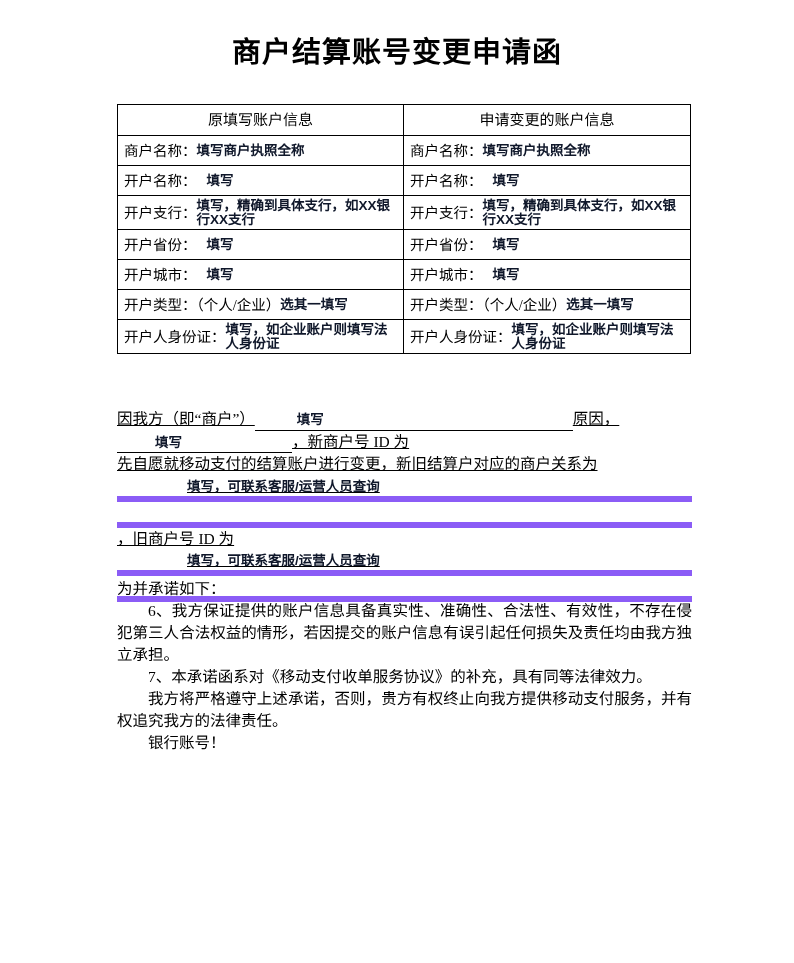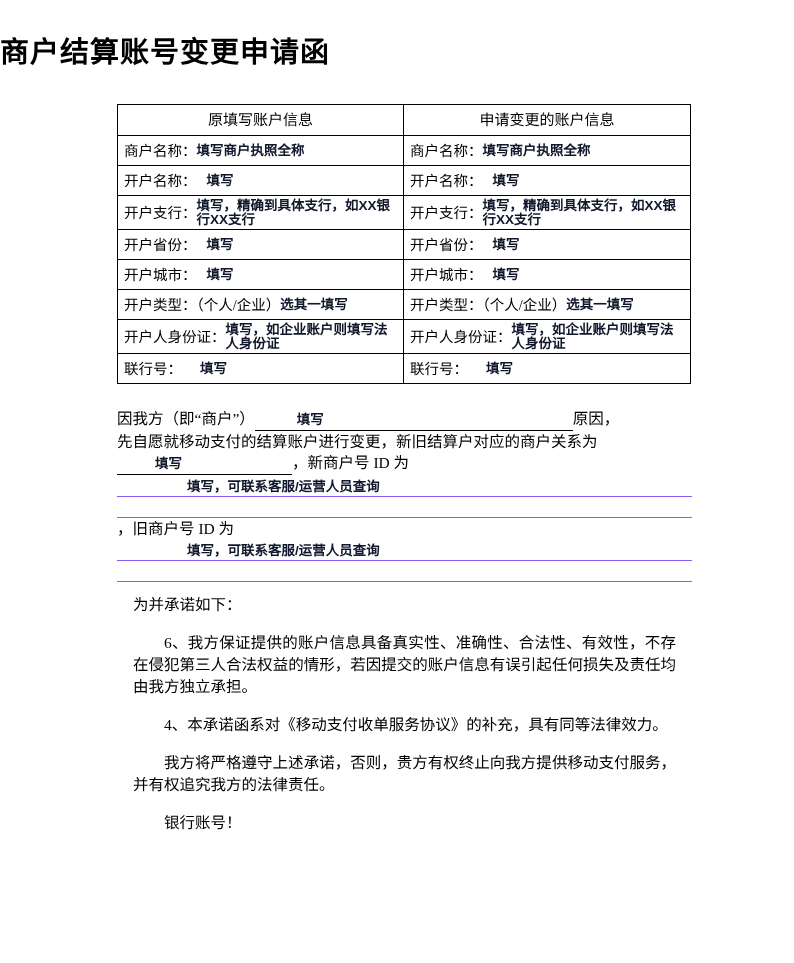--- a/index.html
+++ b/index.html
@@ -23,21 +23,21 @@
     height: 963px;
     background: #fff;
   }
 
   
   .doc-title {
     position: absolute;
     left: 0;
     top: 34px;
     width: 794px;
-    text-align: left;
+    text-align: center;
     font-family: "Liberation Serif", "DejaVu Serif", serif;
     font-size: 29px;
     font-weight: bold;
     letter-spacing: 1px;
     line-height: 36px;
   }
 
   
   .acct-table {
     position: absolute;
@@ -87,48 +87,49 @@
 
   
   .body-block {
     position: absolute;
     left: 117px;
     top: 408px;
     width: 575px;
     font-size: 15.5px;
     line-height: 21.5px;
     text-align: justify;
+    text-decoration: underline;
   }
   .p-indent { text-indent: 2em; }
 
   .uline {
     display: inline-block;
     border-bottom: 1px solid #000;
     vertical-align: baseline;
     text-align: left;
   }
   .uline .fill { font-size: 13.5px; }
 
   .uline-full {
     display: block;
-    border-bottom: 1px solid #8b5cf6;
+    border-bottom: 6px solid #8b5cf6;
     height: 21px;
     text-align: left;
   }
 
   .clauses {
     position: absolute;
     left: 117px;
     top: 578px;
     width: 575px;
     font-size: 15.5px;
     line-height: 22px;
     text-align: justify;
   }
-  .clauses p { margin: 16px; }
+  .clauses p { margin: 0; }
   .clauses p.ind { text-indent: 2em; }
 
   
   .sig-area {
     position: absolute;
     left: 0;
     top: 836px;
     width: 794px;
     height: 127px;
   }
@@ -241,57 +242,43 @@
               <span class="fill tight">填写，如企业账户则填写法人身份证</span>
             </div>
           </td>
           <td>
             <div class="cellwrap">
               <span class="lbl">开户人身份证：</span>
               <span class="fill tight">填写，如企业账户则填写法人身份证</span>
             </div>
           </td>
         </tr>
-        <tr>
-          <td>
-            <div class="cellwrap">
-              <span class="lbl">联行号：</span>
-              <span class="fill indent2">填写</span>
-            </div>
-          </td>
-          <td>
-            <div class="cellwrap">
-              <span class="lbl">联行号：</span>
-              <span class="fill indent2">填写</span>
-            </div>
-          </td>
-        </tr>
       </tbody>
   </table>
 
   <div class="body-block">
     <div>
       <span class="p-indent" style="display:inline">因我方（即“商户”）</span><span class="uline" style="width:318px"><span class="fill" style="padding-left:42px">填写</span></span><span>原因，</span>
     </div>
-    <div>先自愿就移动支付的结算账户进行变更，新旧结算户对应的商户关系为</div>
     <div>
       <span class="uline" style="width:175px"><span class="fill" style="padding-left:38px">填写</span></span><span>，新商户号 ID 为</span>
     </div>
+    <div>先自愿就移动支付的结算账户进行变更，新旧结算户对应的商户关系为</div>
     <div class="uline-full"><span class="fill" style="padding-left:70px">填写，可联系客服/运营人员查询</span></div>
     <div class="uline-full" style="height:20px"></div>
     <div>，旧商户号 ID 为</div>
     <div class="uline-full"><span class="fill" style="padding-left:70px">填写，可联系客服/运营人员查询</span></div>
     <div class="uline-full" style="height:20px"></div>
   </div>
 
   <div class="clauses">
     <p>为并承诺如下：</p>
     <div id="clause-list">
         <p class="ind">6、我方保证提供的账户信息具备真实性、准确性、合法性、有效性，不存在侵犯第三人合法权益的情形，若因提交的账户信息有误引起任何损失及责任均由我方独立承担。</p>
-        <p class="ind">4、本承诺函系对《移动支付收单服务协议》的补充，具有同等法律效力。</p>
+        <p class="ind">7、本承诺函系对《移动支付收单服务协议》的补充，具有同等法律效力。</p>
       </div>
     <p class="ind">我方将严格遵守上述承诺，否则，贵方有权终止向我方提供移动支付服务，并有权追究我方的法律责任。</p>
     <p class="ind">银行账号！</p>
   </div>
 
   <div class="sig-area">
     
     
     
     

